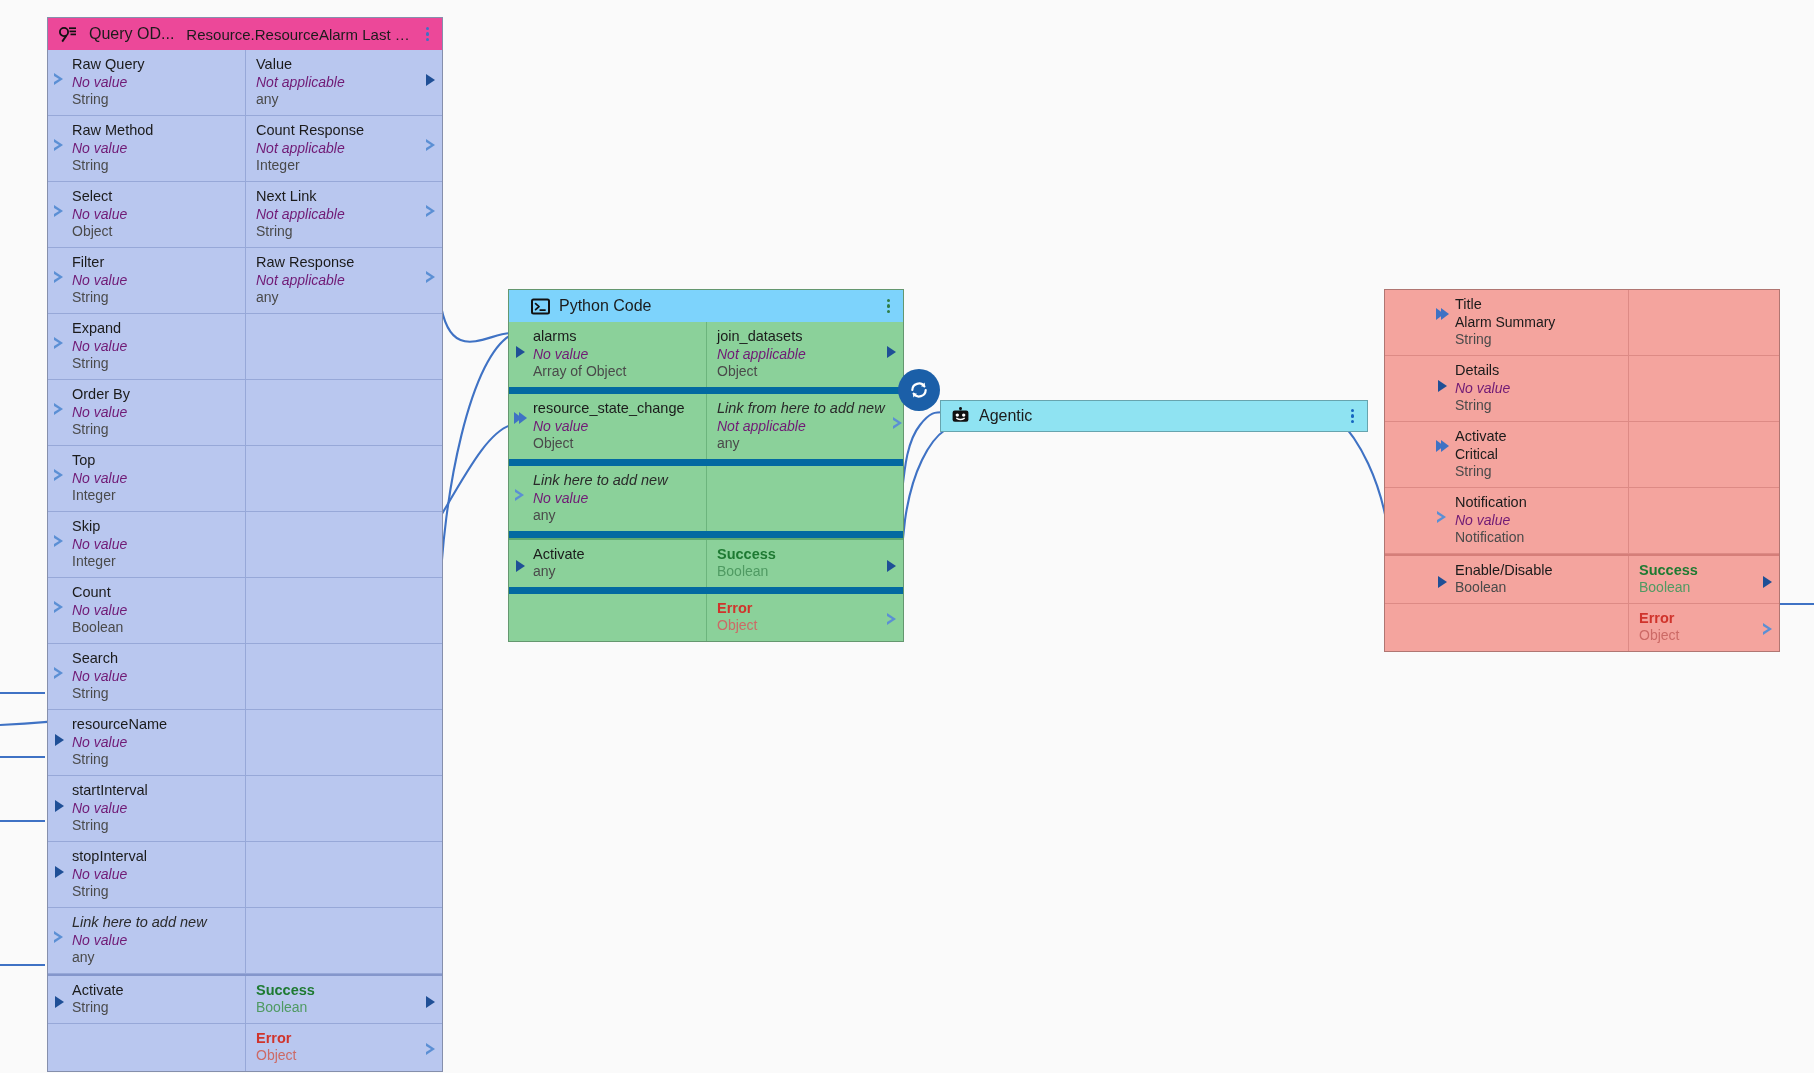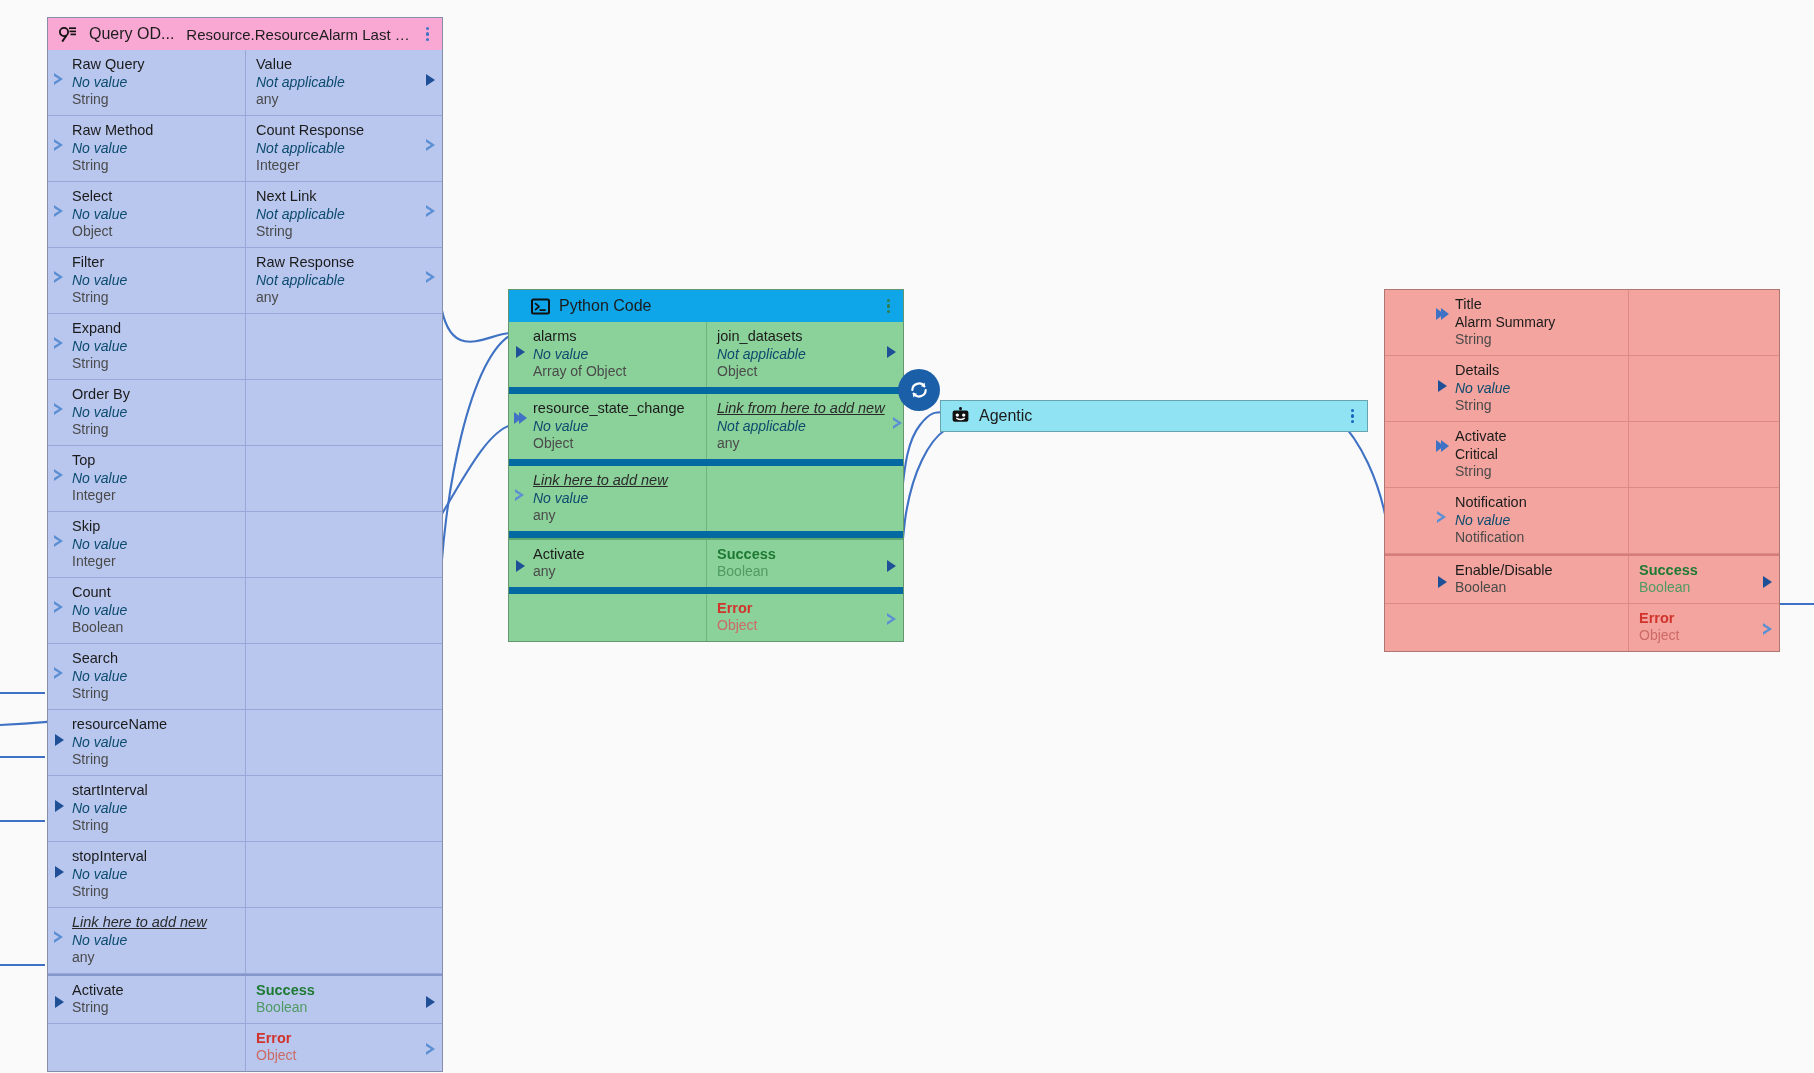--- a/index.html
+++ b/index.html
@@ -21,23 +21,23 @@
   .node-sub{font-size:15px;color:#1c1c1c;white-space:nowrap;overflow:hidden;text-overflow:ellipsis;flex:1 1 auto;}
   .kebab{margin-left:auto;flex:0 0 auto;display:flex;flex-direction:column;gap:2.5px;align-items:center;padding:2px 3px;}
   .kebab i{display:block;width:3.2px;height:3.2px;border-radius:50%;}
 
   .rows{display:flex;flex-direction:column;}
   .row{display:flex;box-sizing:border-box;}
   .cell{position:relative;box-sizing:border-box;padding:6px 10px 7px 24px;min-height:62px;}
   .cell.left{width:198px;flex:0 0 198px;}
   .cell.right{flex:1 1 auto;padding-left:10px;padding-right:24px;}
   .p-name{font-size:14.5px;line-height:17px;color:#1b1b1b;white-space:nowrap;}
-  .p-name.italic{font-style:italic;color:#2a2a2a;text-decoration:underline;}
+  .p-name.italic{font-style:italic;color:#2a2a2a;}
   .p-name.bold{font-weight:normal;}
-  .p-val{font-size:14px;line-height:18px;color:#0c4a6e;font-style:italic;white-space:nowrap;}
+  .p-val{font-size:14px;line-height:18px;color:#701a75;font-style:italic;white-space:nowrap;}
   .p-val.solid{font-style:normal;color:#1b1b1b;}
   .p-type{font-size:14px;line-height:17px;color:#4a4a4a;white-space:nowrap;}
   .p-name.ok{color:#1e7a32;font-weight:bold;}
   .p-type.ok{color:#4f9a62;}
   .p-name.err{color:#d0342c;font-weight:bold;}
   .p-type.err{color:#cc6a66;}
 
   
   .tri{position:absolute;top:24px;width:0;height:0;}
   .tri.in{left:7px;}
@@ -49,31 +49,31 @@
               border-top:6px solid transparent;border-bottom:6px solid transparent;border-left:9px solid #5b8fd4;}
   .tri.hollow::after{content:"";position:absolute;left:-9px;top:-3.4px;width:0;height:0;
               border-top:3.4px solid transparent;border-bottom:3.4px solid transparent;border-left:5.1px solid var(--hollowfill,#b9c7ef);}
   .tri.dbl{position:absolute;top:24px;}
   .tri.dbl span{position:absolute;width:0;height:0;border-top:6px solid transparent;border-bottom:6px solid transparent;border-left:8px solid #3f72c4;top:-6px;}
   .tri.dbl span:nth-child(1){left:0;}
   .tri.dbl span:nth-child(2){left:5px;}
 
   
   #node-query{left:47px;top:17px;width:396px;background:#b9c7ef;}
-  #node-query .node-header{background:#f9a8d4;gap:12px;}
+  #node-query .node-header{background:#ec4899;gap:12px;}
   #node-query .row{border-bottom:1px solid #97a8d8;}
   #node-query .row:last-child{border-bottom:none;}
   #node-query .cell.left{border-right:1px solid #97a8d8;}
   #node-query .row.activate{border-top:2px solid #8496cb;}
   #node-query .row.activate .cell, #node-query .row.errorrow .cell{min-height:45px;}
   #node-query .kebab i{background:#3f72c4;}
 
   
   #node-python{left:508px;top:289px;width:396px;background:#8bd19a;}
-  #node-python .node-header{background:#0ea5e9;padding-left:22px;}
+  #node-python .node-header{background:#7dd3fc;padding-left:22px;}
   #node-python .row{border-bottom:7px solid #0369a1;}
   #node-python .row:last-child{border-bottom:none;}
   #node-python .cell.left{border-right:1px solid #6cb57d;}
   #node-python .row.activate{border-top:2px solid #5fa871;}
   #node-python .row.activate .cell,#node-python .row.errorrow .cell{min-height:46px;}
   #node-python .kebab i{background:#2f7d46;}
   #node-python .tri.hollow::after{--hollowfill:#8bd19a;}
 
   
   #node-agentic{left:940px;top:400px;width:428px;background:#8fe3f2;}

